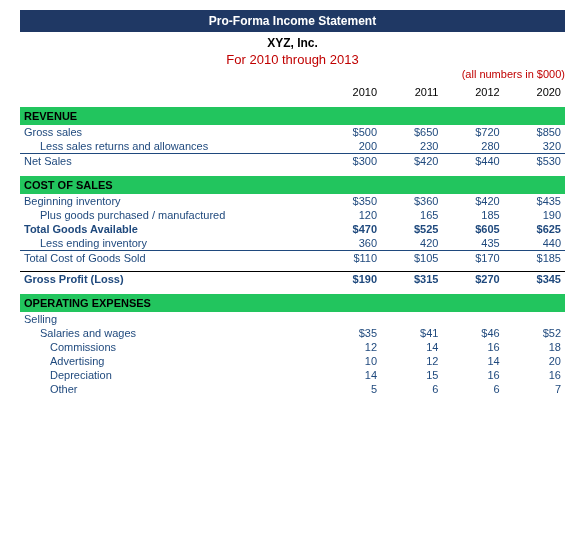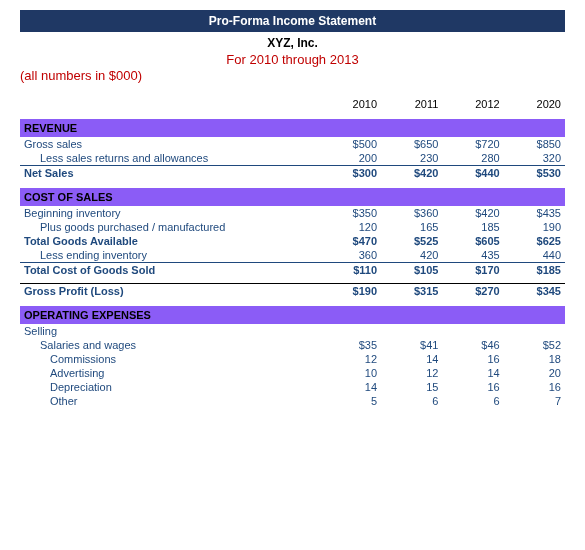--- a/index.html
+++ b/index.html
@@ -27,57 +27,57 @@
       color: #000;
       margin-bottom: 2px;
     }
     .subtitle {
       text-align: center;
       color: #c00000;
       font-size: 13px;
       margin-bottom: 1px;
     }
     .subtitle2 {
-      text-align: left;
+      text-align: right;
       color: #c00000;
-      font-size: 13px;
-      margin-bottom: 14px;
+      font-size: 11px;
+      margin-bottom: 5px;
     }
     table {
       width: 100%;
       border-collapse: collapse;
     }
     td {
       padding: 1px 4px;
       font-size: 11px;
     }
     .col-label { width: 55%; }
     .col-year { width: 11.25%; text-align: right; }
 
     .section-header td {
-      background: #8b5cf6;
+      background: #22c55e;
       font-weight: bold;
       font-size: 11px;
       padding: 3px 4px;
       color: #000;
     }
     .section-spacer td { height: 8px; }
 
     .row-blue td { color: #1f497d; }
     .row-indent td:first-child { padding-left: 20px; }
     .row-indent2 td:first-child { padding-left: 30px; }
 
     .row-total td {
       font-weight: bold;
       color: #1f497d;
     }
     .row-total td:first-child { font-weight: bold; color: #1f497d; }
 
     .row-net-sales td {
-      font-weight: bold;
+      font-weight: normal;
       color: #1f497d;
       border-top: 1px solid #1f497d;
     }
 
     .spacer-row td { height: 6px; }
 
     .gross-profit-row td {
       border-top: 1px solid #000;
       font-weight: bold;
       color: #1f497d;

